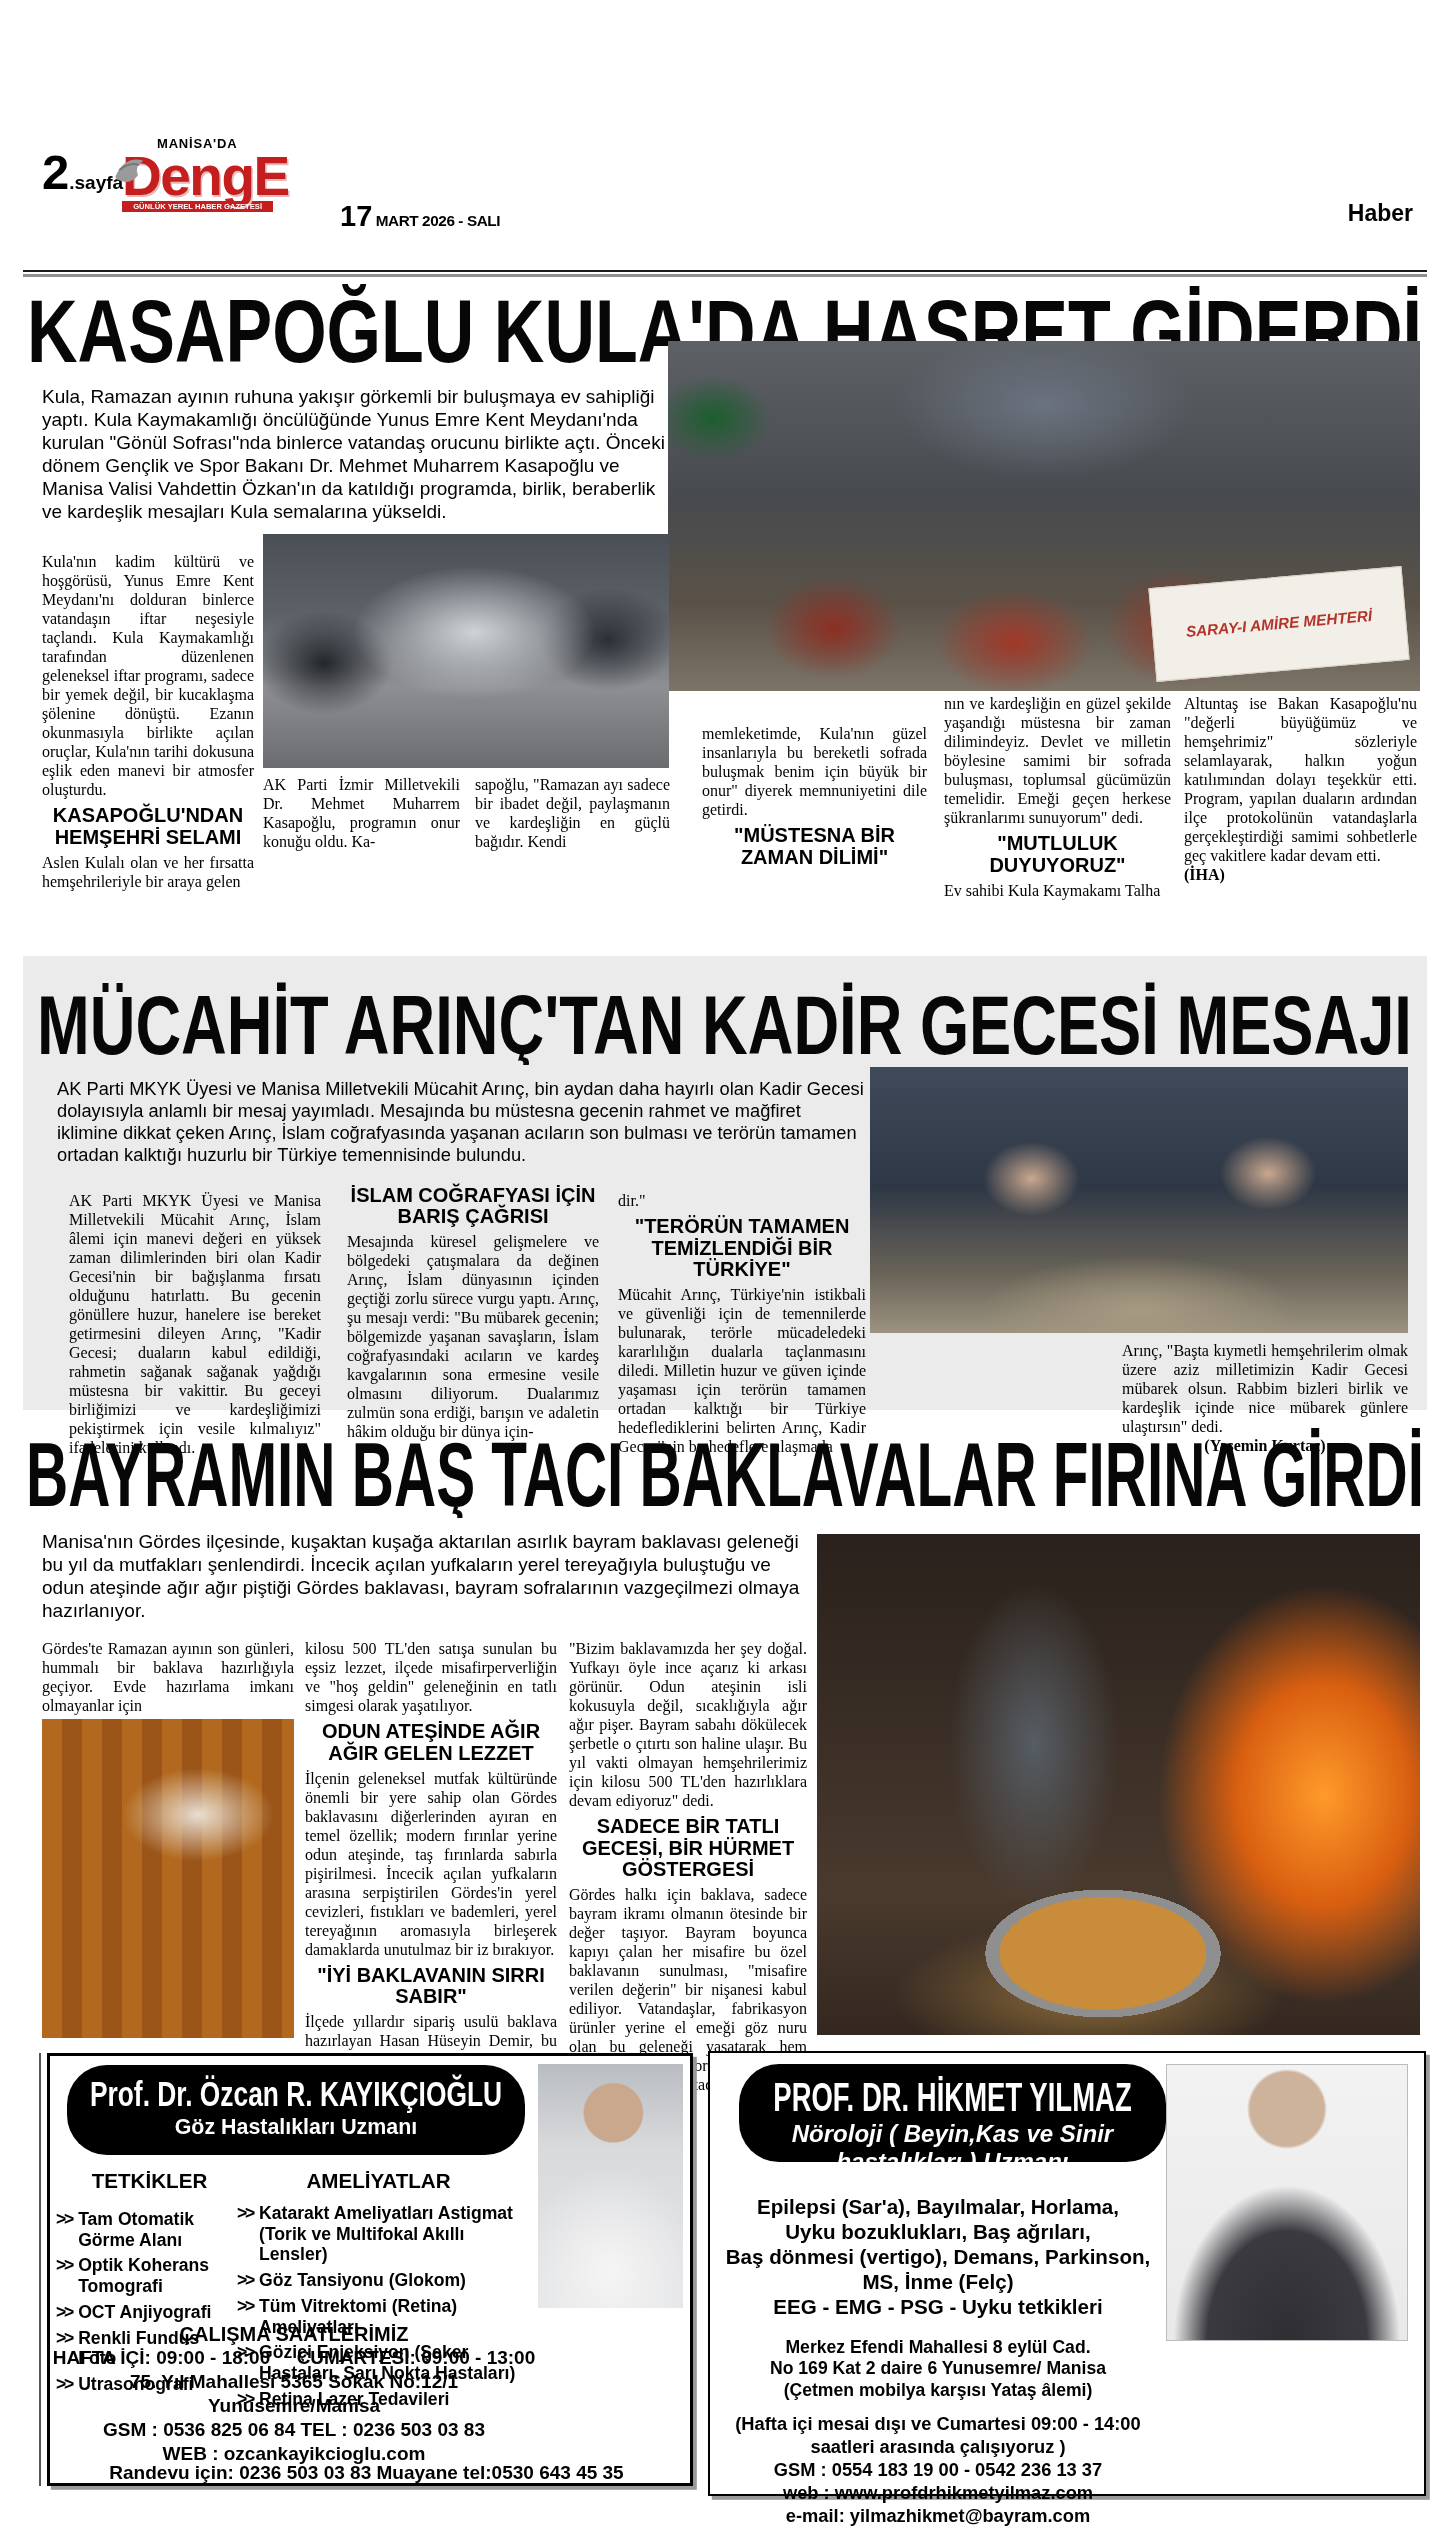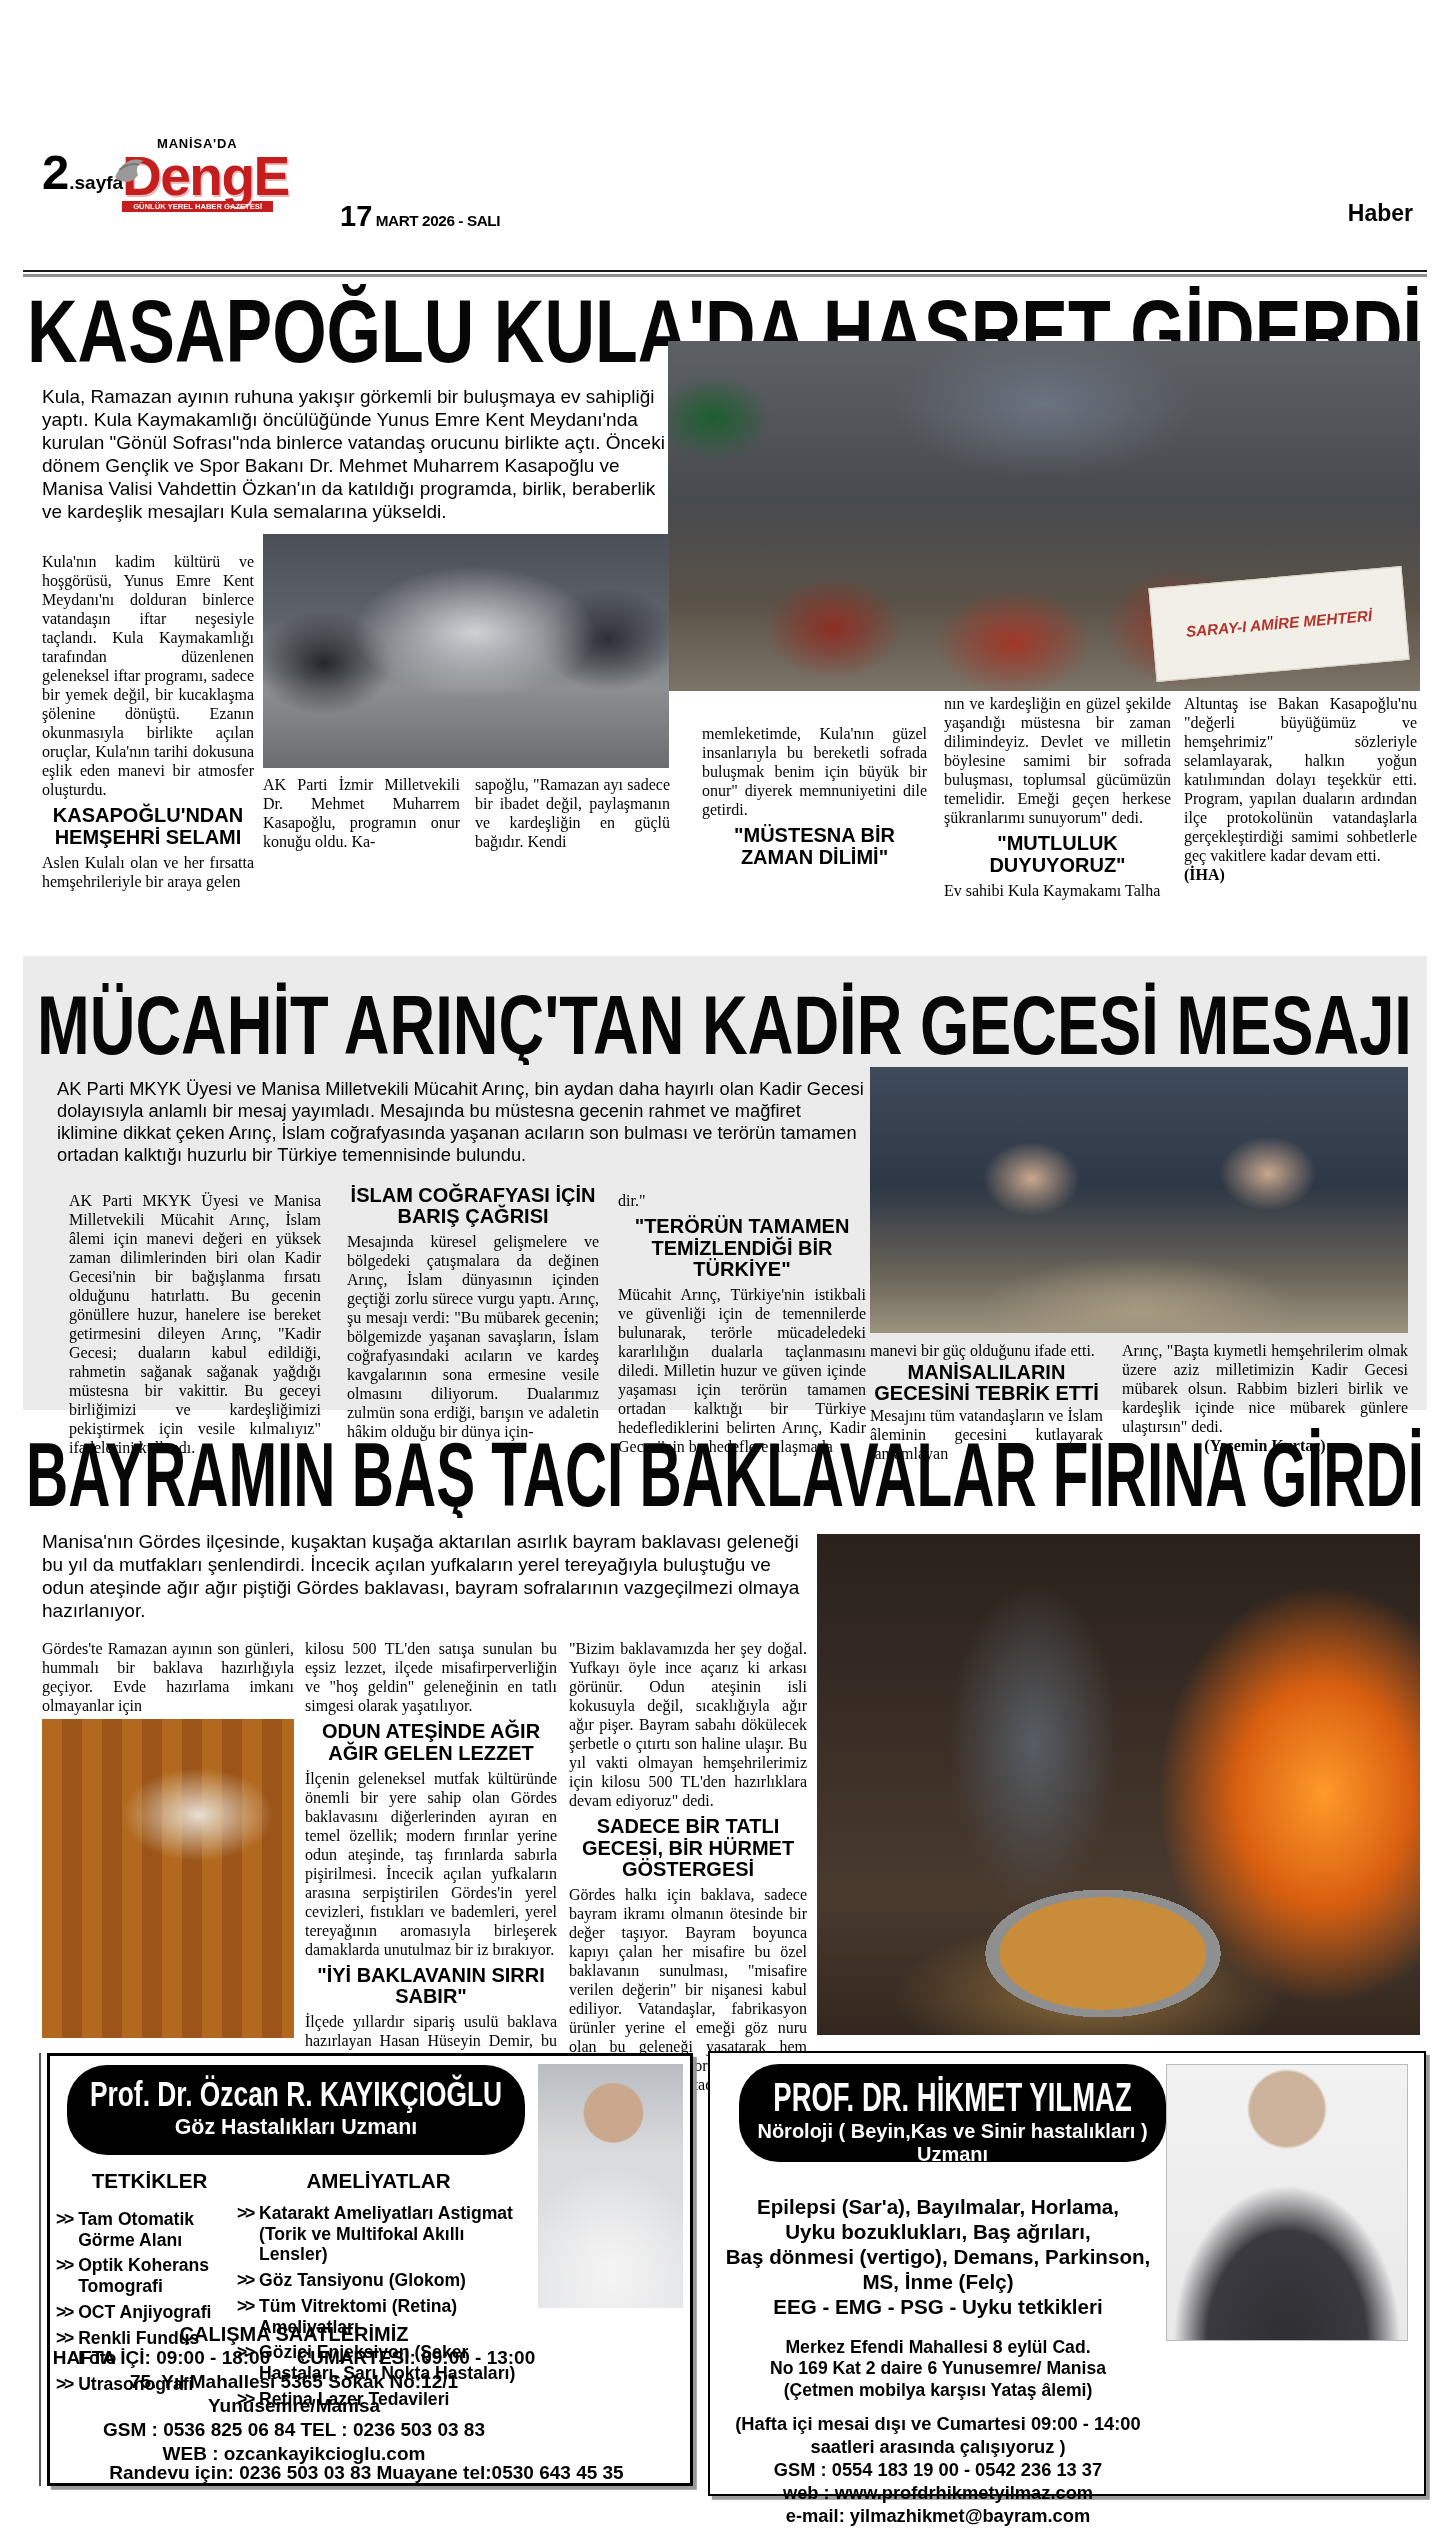--- a/index.html
+++ b/index.html
@@ -189,25 +189,20 @@
     <div class="subhead" style="margin-top:0;">İSLAM COĞRAFYASI İÇİN BARIŞ ÇAĞRISI</div>
     <span>Mesajında küresel gelişmelere ve bölgedeki çatışmalara da değinen Arınç, İslam dünyasının içinden geçtiği zorlu sürece vurgu yaptı. Arınç, şu mesajı verdi: "Bu mübarek gecenin; bölgemizde yaşanan savaşların, İslam coğrafyasındaki acıların ve kardeş kavgalarının sona ermesine vesile olmasını diliyorum. Dualarımız zulmün sona erdiği, barışın ve adaletin hâkim olduğu bir dünya için-</span>
   </div>
 
   <div class="abs bodycol" style="left:595px;top:235px;width:248px;">
     <span>dir."</span>
     <div class="subhead">"TERÖRÜN TAMAMEN TEMİZLENDİĞİ BİR TÜRKİYE"</div>
     <span>Mücahit Arınç, Türkiye'nin istikbali ve güvenliği için de temennilerde bulunarak, terörle mücadeledeki kararlılığın dualarla taçlanmasını diledi. Milletin huzur ve güven içinde yaşaması için terörün tamamen ortadan kalktığı bir Türkiye hedeflediklerini belirten Arınç, Kadir Gecesi'nin bu hedeflere ulaşmada</span>
   </div>
 
-  <div class="abs bodycol" style="left:847px;top:385px;width:233px;">
-    <span>manevi bir güç olduğunu ifade etti.</span>
-    <div class="subhead" style="margin:1.5px 0 1.5px;">MANİSALILARIN GECESİNİ TEBRİK ETTİ</div>
-    <span>Mesajını tüm vatandaşların ve İslam âleminin gecesini kutlayarak tamamlayan</span>
-  </div>
 
   <div class="abs bodycol" style="left:1099px;top:385px;width:286px;">
     <span>Arınç, "Başta kıymetli hemşehrilerim olmak üzere aziz milletimizin Kadir Gecesi mübarek olsun. Rabbim bizleri birlik ve kardeşlik içinde nice mübarek günlere ulaştırsın" dedi.</span>
     <div class="byline" style="text-align:center;">(Yasemin Kurtaç)</div>
   </div>
 </div>
 
 <div class="abs" style="left:23px;top:1426px;width:1404px;height:92px;">
   <svg class="headline-svg" viewBox="0 0 1840 120" preserveAspectRatio="none">
     <text x="920" y="104" text-anchor="middle" font-size="118" textLength="1832" lengthAdjust="spacingAndGlyphs">BAYRAMIN BAŞ TACI BAKLAVALAR FIRINA GİRDİ</text>
@@ -307,21 +302,21 @@
     <div class="ad-cline" style="font-size:19px;line-height:24px;">WEB : ozcankayikcioglu.com</div>
   </div>
   <div class="abs ad-cline" style="left:0px;top:406px;width:633px;font-size:19px;">Randevu için: 0236 503 03 83 Muayane tel:0530 643 45 35</div>
 </div>
 
 <div class="adbox" style="left:708px;top:2051px;width:714px;height:441px;border-width:2.3px;">
   <div class="ad-titlebox" style="left:29px;top:10.7px;width:427px;height:98px;">
     <svg class="adtitle-svg" viewBox="0 0 560 76" preserveAspectRatio="none" style="width:427px;height:58px;display:block;">
       <text x="280" y="62" text-anchor="middle" font-size="54" textLength="470" lengthAdjust="spacingAndGlyphs">PROF. DR. HİKMET YILMAZ</text>
     </svg>
-    <div class="ad-subtitle" style="font-size:20px;margin-top:-1.5px;">Nöroloji ( Beyin,Kas ve Sinir hastalıkları ) Uzmanı</div>
+    <div class="ad-subtitle" style="font-size:24px;margin-top:-1.5px;font-style:italic;">Nöroloji ( Beyin,Kas ve Sinir hastalıkları ) Uzmanı</div>
   </div>
 
   <div class="photo ph-doc2" style="left:456px;top:10.7px;width:240px;height:275px;border:0.8px solid #bbb;"></div>
 
   <div class="abs" style="left:0px;top:141px;width:456px;">
     <div class="svc">Epilepsi (Sar'a), Bayılmalar, Horlama,</div>
     <div class="svc">Uyku bozuklukları, Baş ağrıları,</div>
     <div class="svc">Baş dönmesi (vertigo), Demans, Parkinson,</div>
     <div class="svc">MS, İnme (Felç)</div>
     <div class="svc">EEG - EMG - PSG - Uyku tetkikleri</div>

